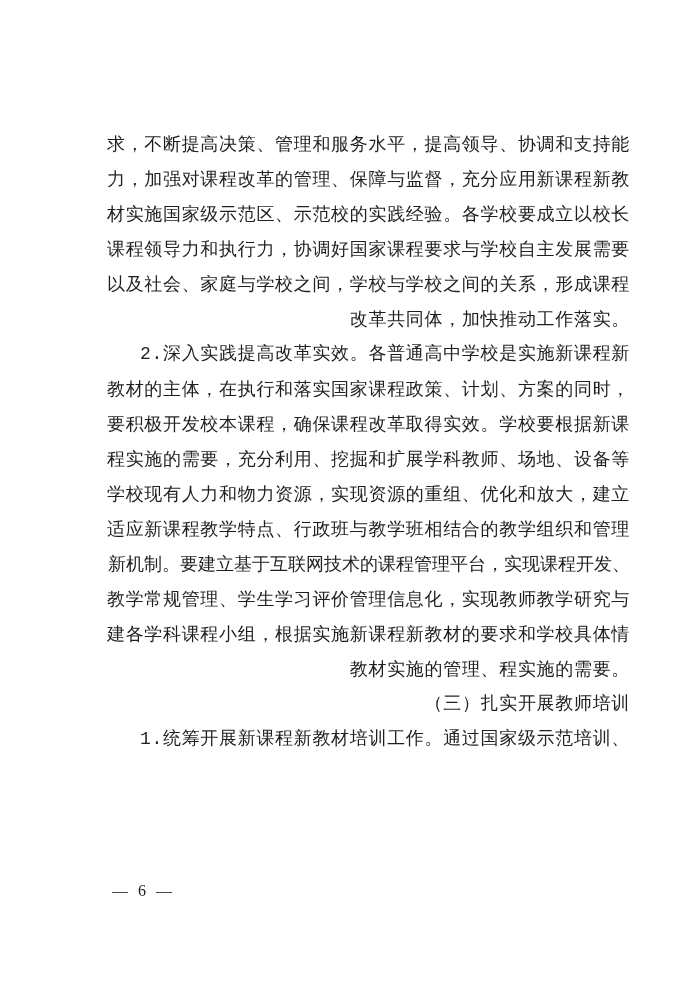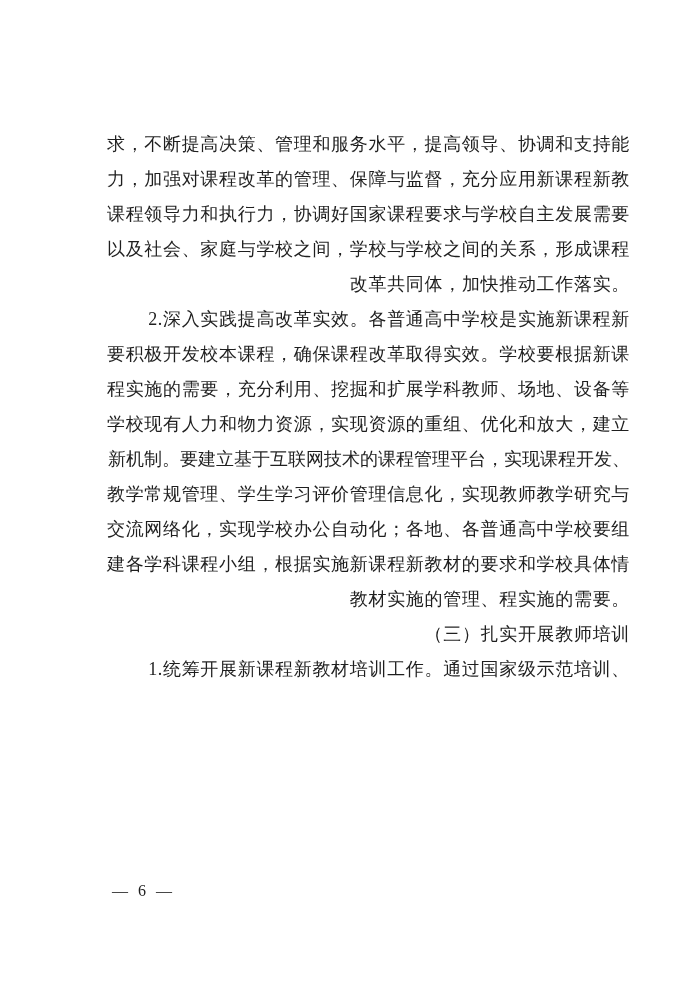--- a/index.html
+++ b/index.html
@@ -24,20 +24,21 @@
   }
   .line {
     font-size: 18px;
     line-height: 35px;
     letter-spacing: 0.68px;
     white-space: nowrap;
     text-align: right;
   }
   .line.indent {
     text-indent: 37px;
+    font-family: Liberation Mono, monospace;
   }
   .line.tight {
     letter-spacing: 0;
   }
   .footer {
     position: absolute;
     left: 112px;
     top: 881px;
     font-size: 16px;
     line-height: 20px;
@@ -45,29 +46,31 @@
     color: #1f1f1f;
   }
 </style>
 </head>
 <body>
 
 <div class="page">
   <div class="content">
     <div class="line">求，不断提高决策、管理和服务水平，提高领导、协调和支持能</div>
     <div class="line">力，加强对课程改革的管理、保障与监督，充分应用新课程新教</div>
+    <div class="line">材实施国家级示范区、示范校的实践经验。各学校要成立以校长</div>
     <div class="line">课程领导力和执行力，协调好国家课程要求与学校自主发展需要</div>
     <div class="line">以及社会、家庭与学校之间，学校与学校之间的关系，形成课程</div>
     <div class="line">改革共同体，加快推动工作落实。</div>
     <div class="line indent">2.深入实践提高改革实效。各普通高中学校是实施新课程新</div>
+    <div class="line">教材的主体，在执行和落实国家课程政策、计划、方案的同时，</div>
     <div class="line">要积极开发校本课程，确保课程改革取得实效。学校要根据新课</div>
     <div class="line">程实施的需要，充分利用、挖掘和扩展学科教师、场地、设备等</div>
     <div class="line">学校现有人力和物力资源，实现资源的重组、优化和放大，建立</div>
+    <div class="line">适应新课程教学特点、行政班与教学班相结合的教学组织和管理</div>
     <div class="line tight">新机制。要建立基于互联网技术的课程管理平台，实现课程开发、</div>
     <div class="line">教学常规管理、学生学习评价管理信息化，实现教师教学研究与</div>
-    <div class="line">交流网络化，实现学校办公自动化；各地、各普通高中学校要组</div>
     <div class="line">建各学科课程小组，根据实施新课程新教材的要求和学校具体情</div>
     <div class="line">教材实施的管理、程实施的需要。</div>
     <div class="line indent">（三）扎实开展教师培训</div>
     <div class="line indent">1.统筹开展新课程新教材培训工作。通过国家级示范培训、</div>
   </div>
   <div class="footer">— 6 —</div>
 </div>
 
 </body></html>

